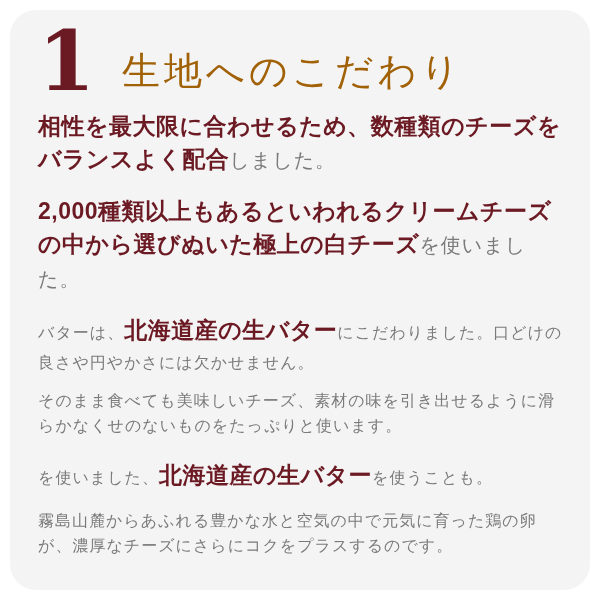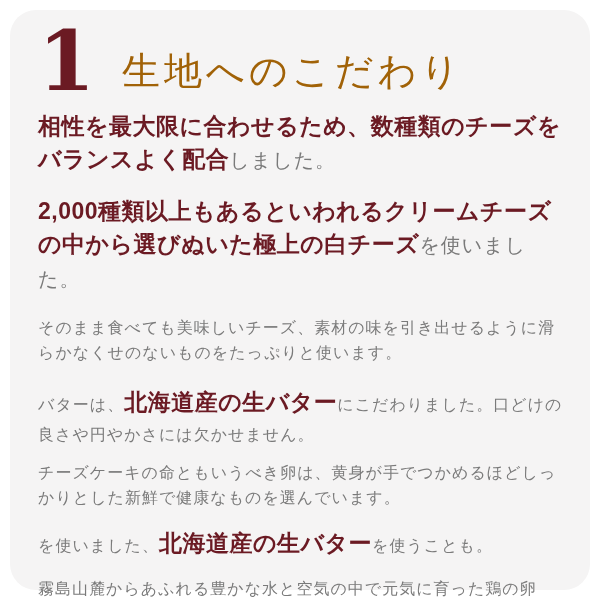--- a/index.html
+++ b/index.html
@@ -93,24 +93,23 @@
 
     <div class="section-header">
       <span class="section-number">1</span>
       <span class="section-title">生地へのこだわり</span>
     </div>
 
     <p class="lead-par m-p1"><span>相性を最大限に合わせるため、数種類のチーズをバランスよく配合</span><span class="tail">しました。</span></p>
 
     <p class="lead-par m-p2"><span>2,000種類以上もあるといわれるクリームチーズの中から選びぬいた極上の白チーズ</span><span class="tail">を使いました。</span></p>
 
+    <p class="body-par mixed m-p4"><span>バターは、</span><span class="em">北海道産の生バター</span><span>にこだわりました。口どけの良さや円やかさには欠かせません。</span></p>
+
     <p class="body-par m-p3"><span>そのまま食べても美味しいチーズ、素材の味を引き出せるように滑らかなくせのないものをたっぷりと使います。</span></p>
 
-    <p class="body-par mixed m-p4"><span>バターは、</span><span class="em">北海道産の生バター</span><span>にこだわりました。口どけの良さや円やかさには欠かせません。</span></p>
-
-    <p class="body-par m-p5"><span>チーズケーキの命ともいうべき卵は、黄身が手でつかめるほどしっかりとした新鮮で健康なものを選んでいます。</span></p>
 
     <p class="body-par mixed m-p6"><span>を使いました、</span><span class="em">北海道産の生バター</span><span>を使うことも。</span></p>
 
     <p class="body-par"><span>霧島山麓からあふれる豊かな水と空気の中で元気に育った鶏の卵が、濃厚なチーズにさらにコクをプラスするのです。</span></p>
 
   </div>
 </div>
 
 </body></html>

